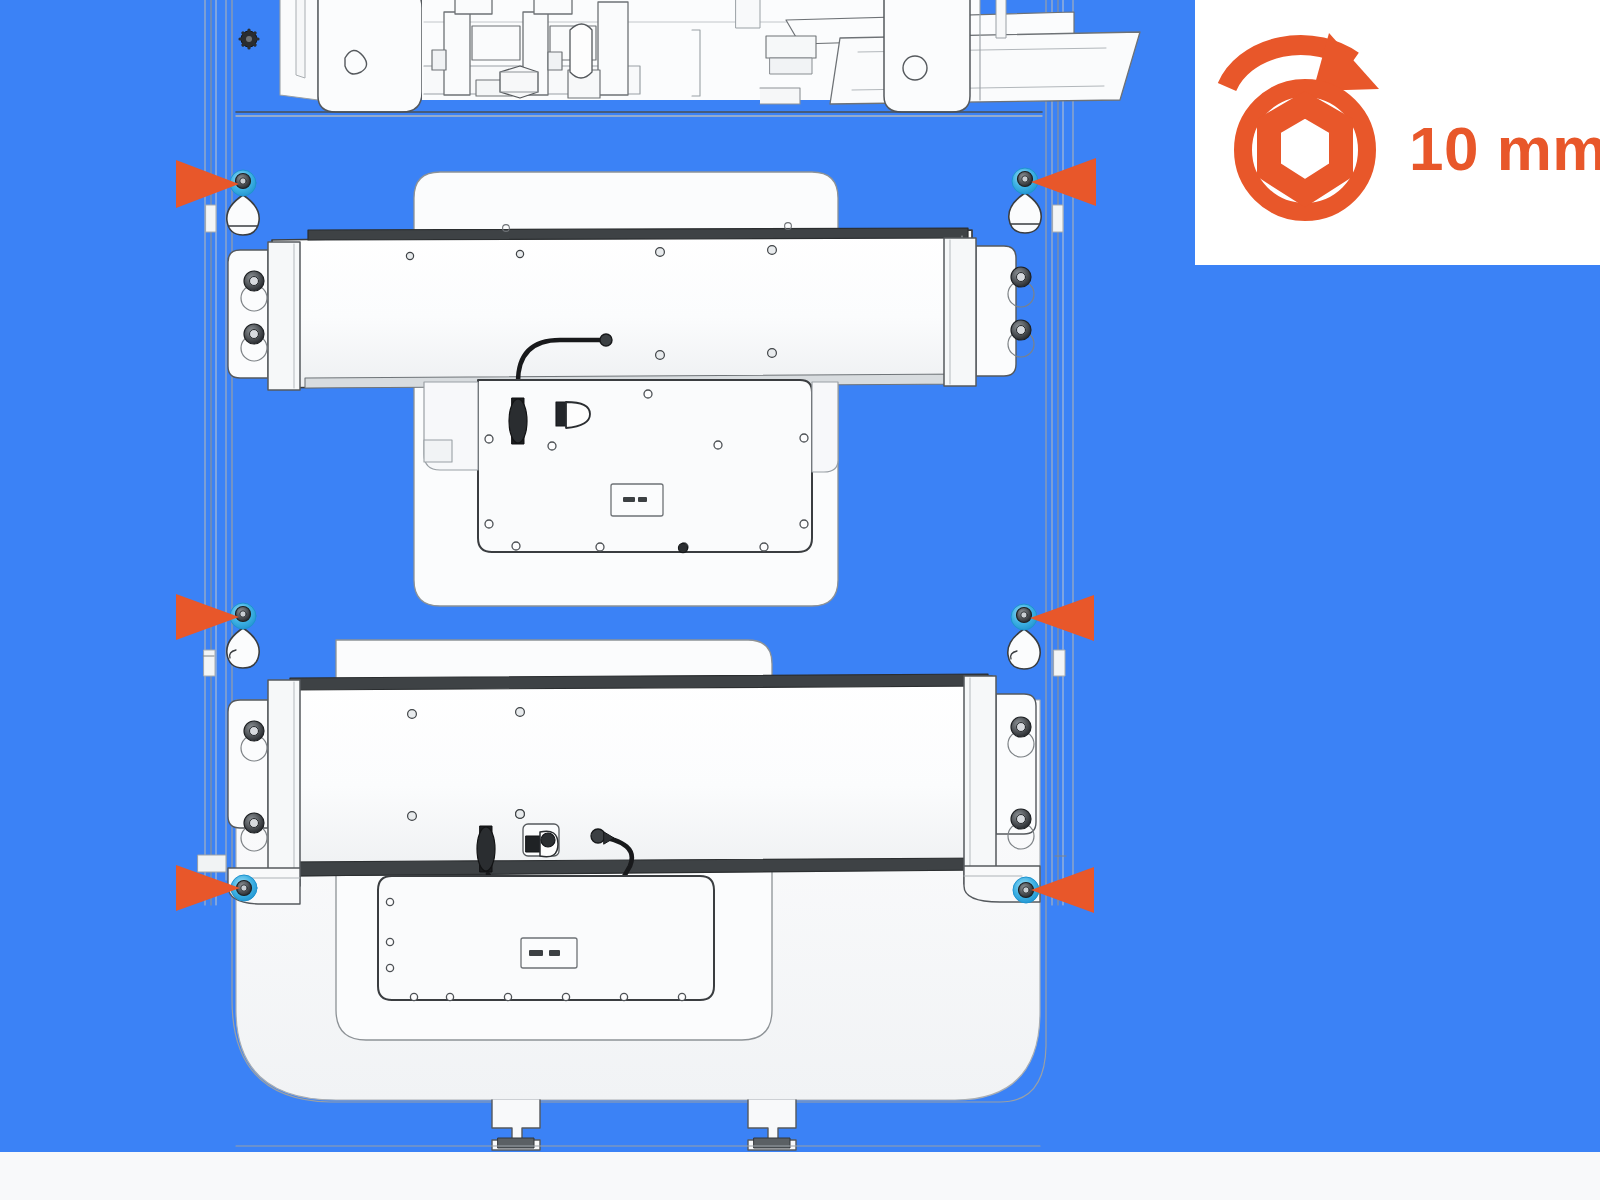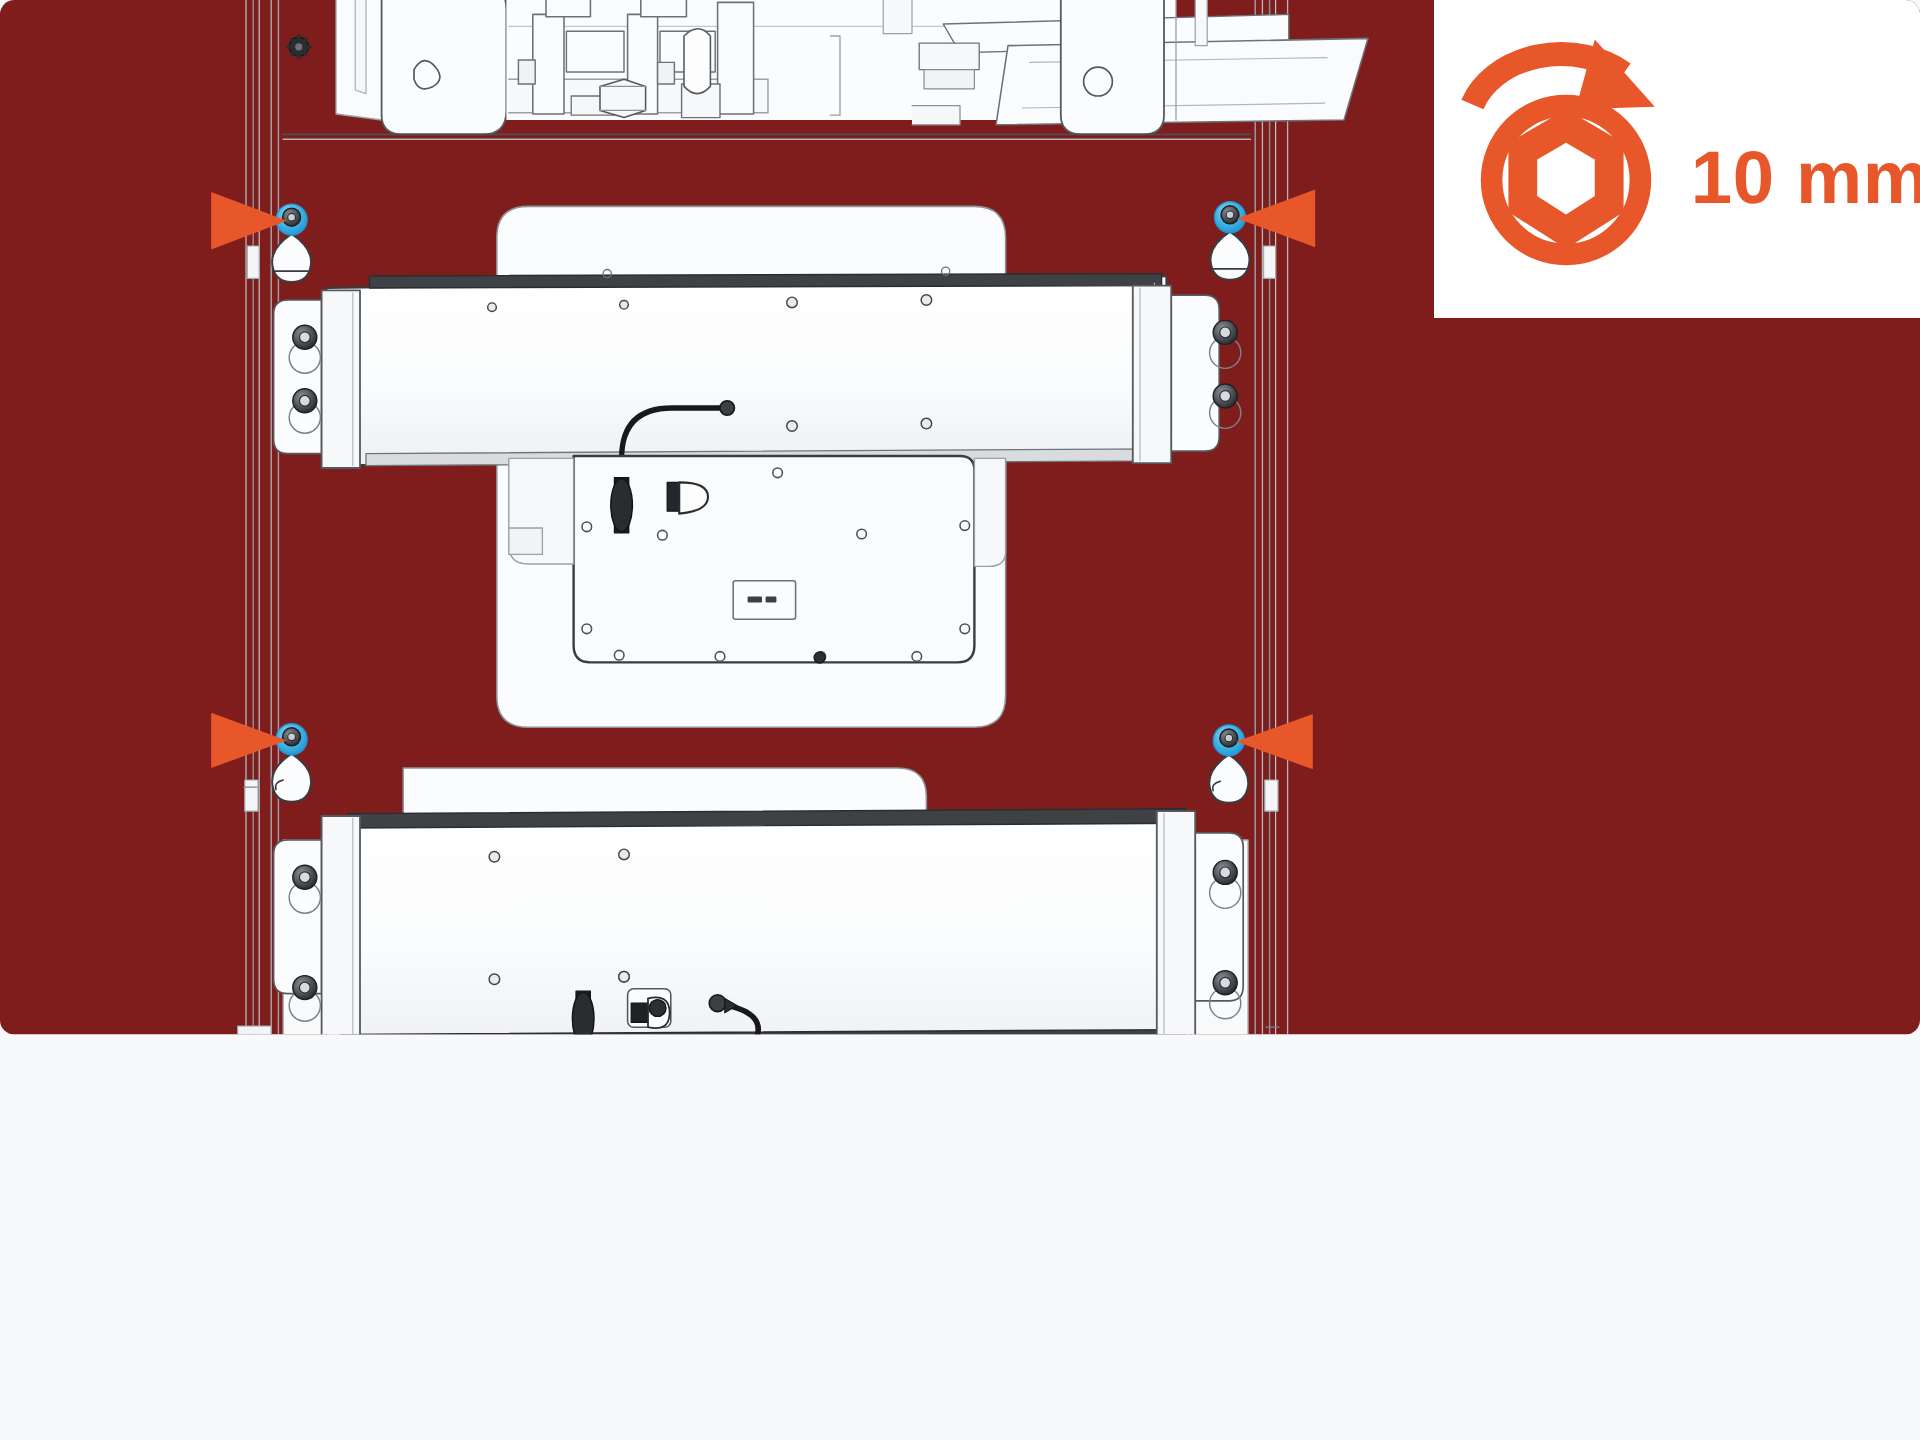--- a/index.html
+++ b/index.html
@@ -7,24 +7,23 @@
     margin: 0;
     padding: 0;
     background: #f8f9fa;
   }
   body {
     font-family: "Liberation Sans", sans-serif;
   }
   #stage {
     position: relative;
     width: 1600px;
-    height: 862px;
-    background: #7f1d1d;
+    height: 1152px;
+    background: #3b82f6;
     overflow: hidden;
-    border-radius: 12px;
   }
   #illustration {
     position: absolute;
     left: 0;
     top: 0;
     width: 1600px;
     height: 1200px;
   }
   
   #tool-callout {

